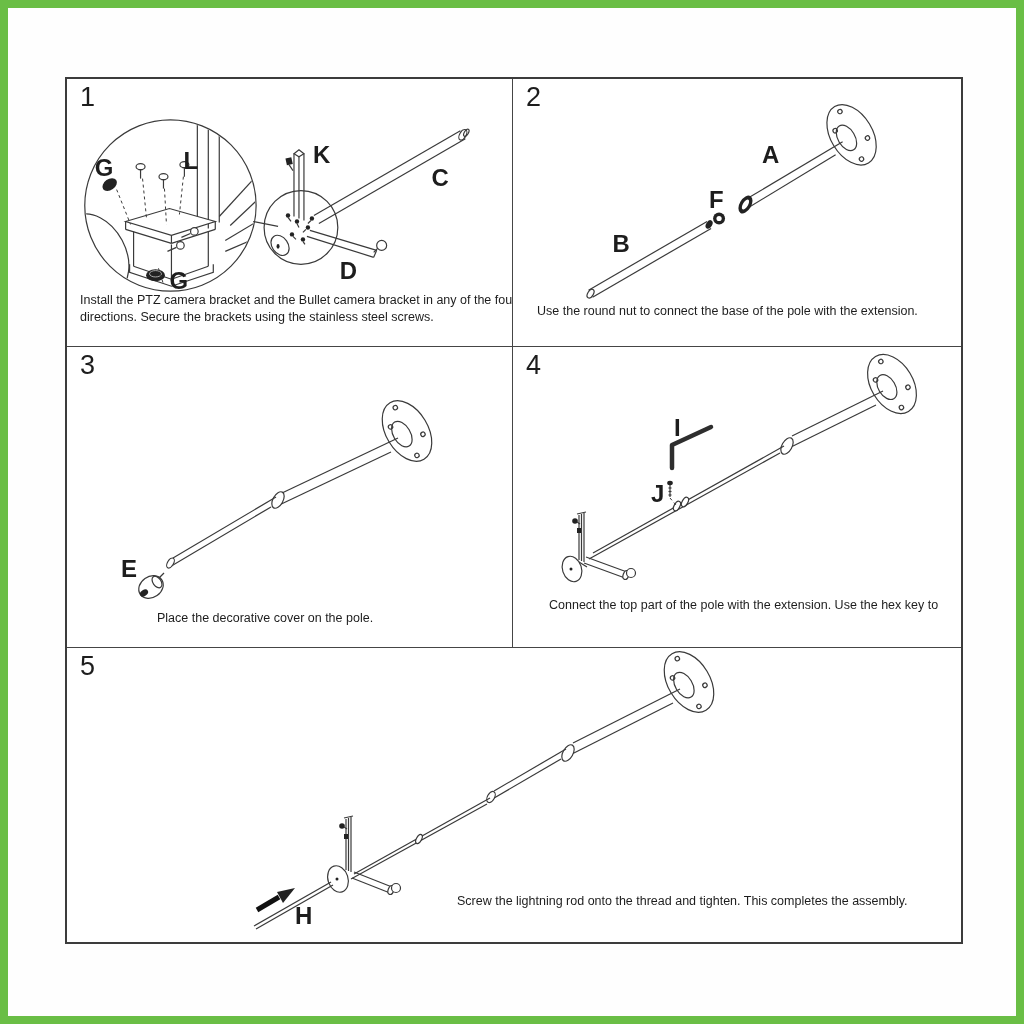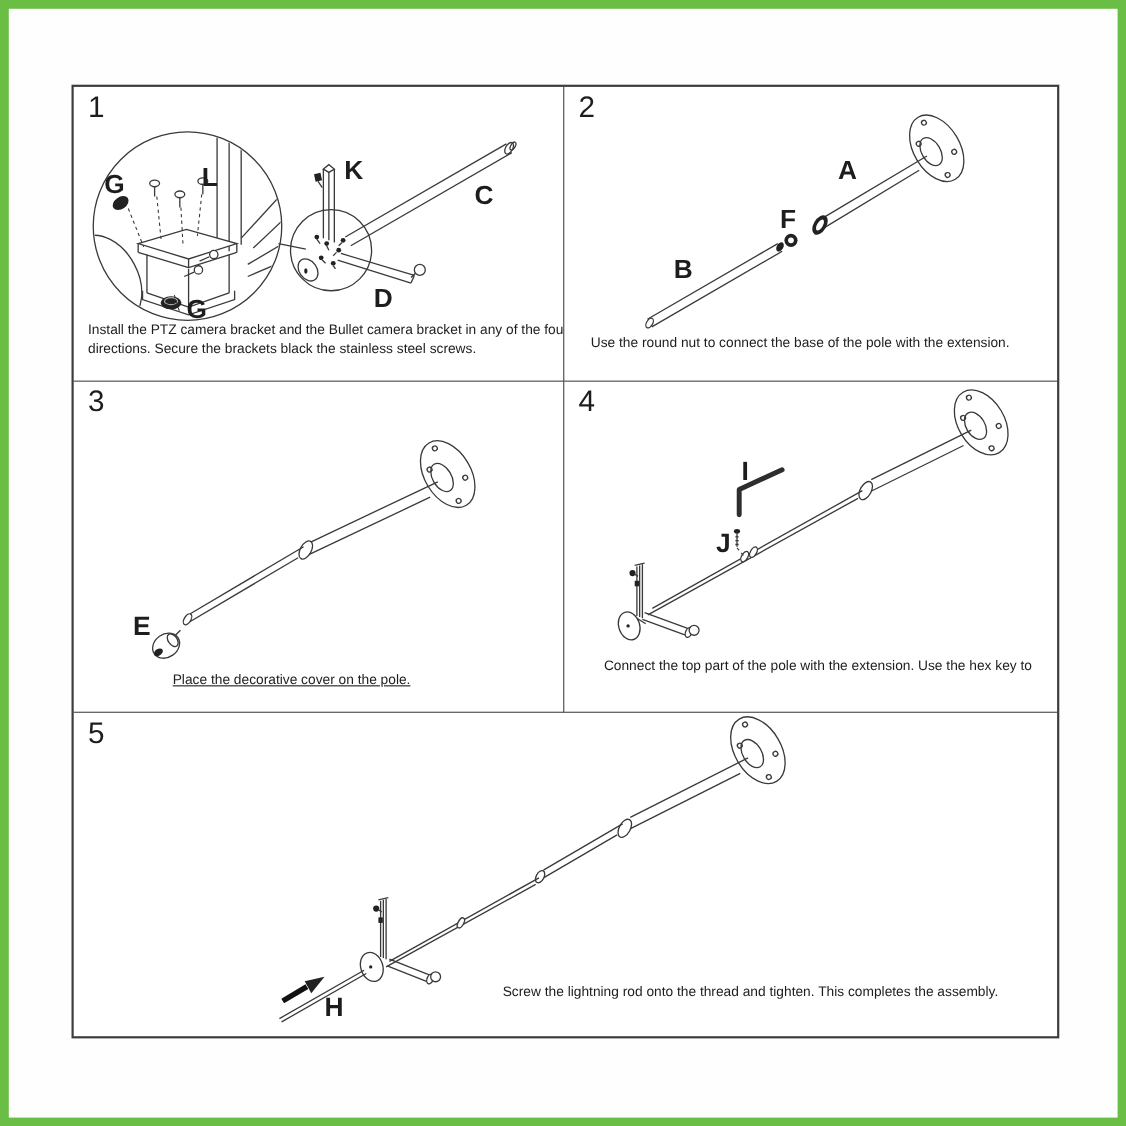--- a/index.html
+++ b/index.html
@@ -15,21 +15,21 @@
   }
   .cell{position:relative;box-sizing:border-box;overflow:hidden;}
   .br{border-right:1px solid #454545;}
   .bb{border-bottom:1px solid #454545;}
   .c5{grid-column:1 / 3;}
   .num{position:absolute;top:4px;left:13px;font-size:27px;color:#1d1d1d;line-height:1.1;}
   .illus{position:absolute;inset:0;}
   .caption{position:absolute;font-size:12.5px;line-height:16.5px;color:#1d1d1d;white-space:nowrap;}
   .cap1{left:13px;top:213px;}
   .cap2{left:24px;top:224px;}
-  .cap3{left:90px;top:263px;text-decoration:underline;}
+  .cap3{left:90px;top:263px;}
   .cap4{left:36px;top:250px;}
   .cap5{left:390px;top:245px;}
   svg{display:block;}
   svg .ln{stroke:#3a3a3a;stroke-width:1.2;fill:none;}
   svg .lnw{stroke:#3a3a3a;stroke-width:1.2;fill:#ffffff;}
   svg .fillk{fill:#222222;stroke:none;}
   svg .dash{stroke:#3a3a3a;stroke-width:1;fill:none;stroke-dasharray:3 3;}
   svg text{font-family:"Liberation Sans","DejaVu Sans",sans-serif;font-weight:bold;font-size:24px;fill:#1d1d1d;}
 </style>
 </head>
@@ -159,21 +159,21 @@
         <text x="27" y="97">G</text>
         <text x="116" y="90">L</text>
         <text x="246" y="84">K</text>
         <text x="365" y="107">C</text>
         <text x="273" y="201">D</text>
         <text x="102" y="211">G</text>
       </svg>
       <div class="num">1</div>
       <div class="caption cap1">
         <div>Install the PTZ camera bracket and the Bullet camera bracket in any of the four</div>
-        <div>directions. Secure the brackets black the stainless steel screws.</div>
+        <div>directions. Secure the brackets using the stainless steel screws.</div>
       </div>
     </div>
 
     <div class="cell bb">
       <svg class="illus" viewBox="0 0 448 268" width="448" height="267">
         <g transform="translate(339,56) rotate(-31)">
           <ellipse class="lnw" rx="21" ry="33"></ellipse>
           <ellipse class="ln" cx="-6" rx="8.5" ry="14"></ellipse>
           <circle class="ln" cx="2" cy="-26" r="2.2"></circle>
           <circle class="ln" cx="12" cy="11" r="2.2"></circle>

